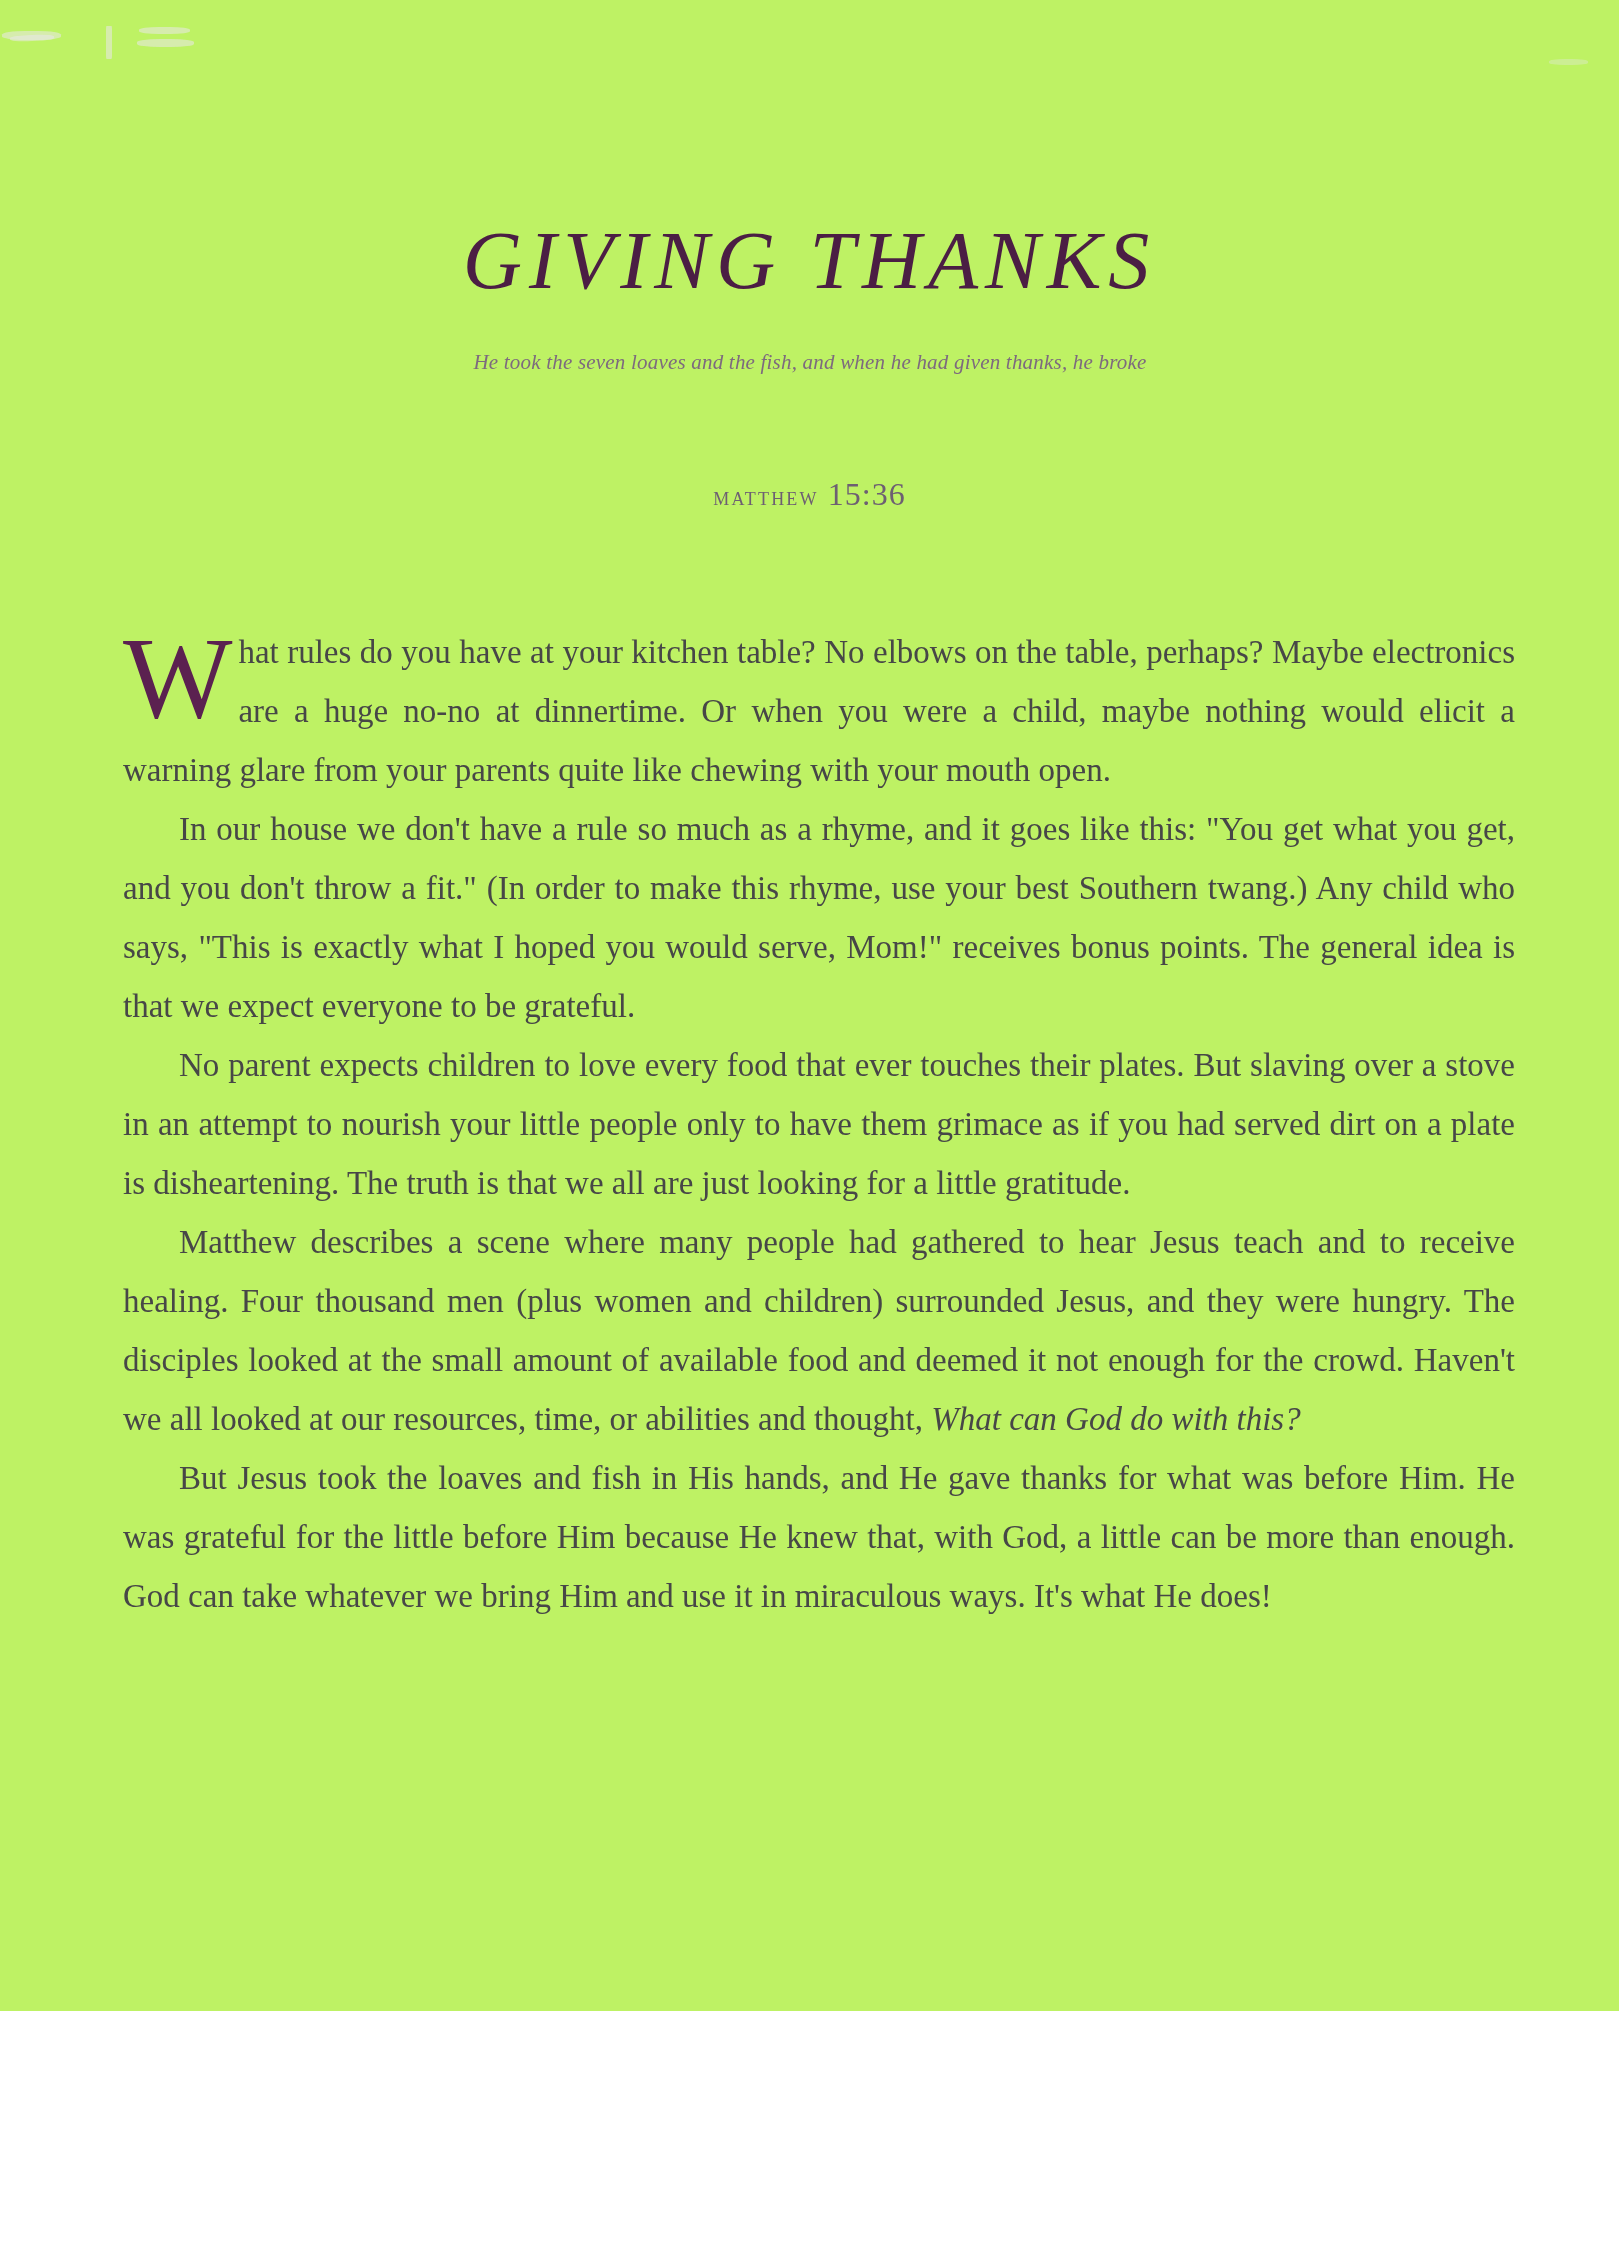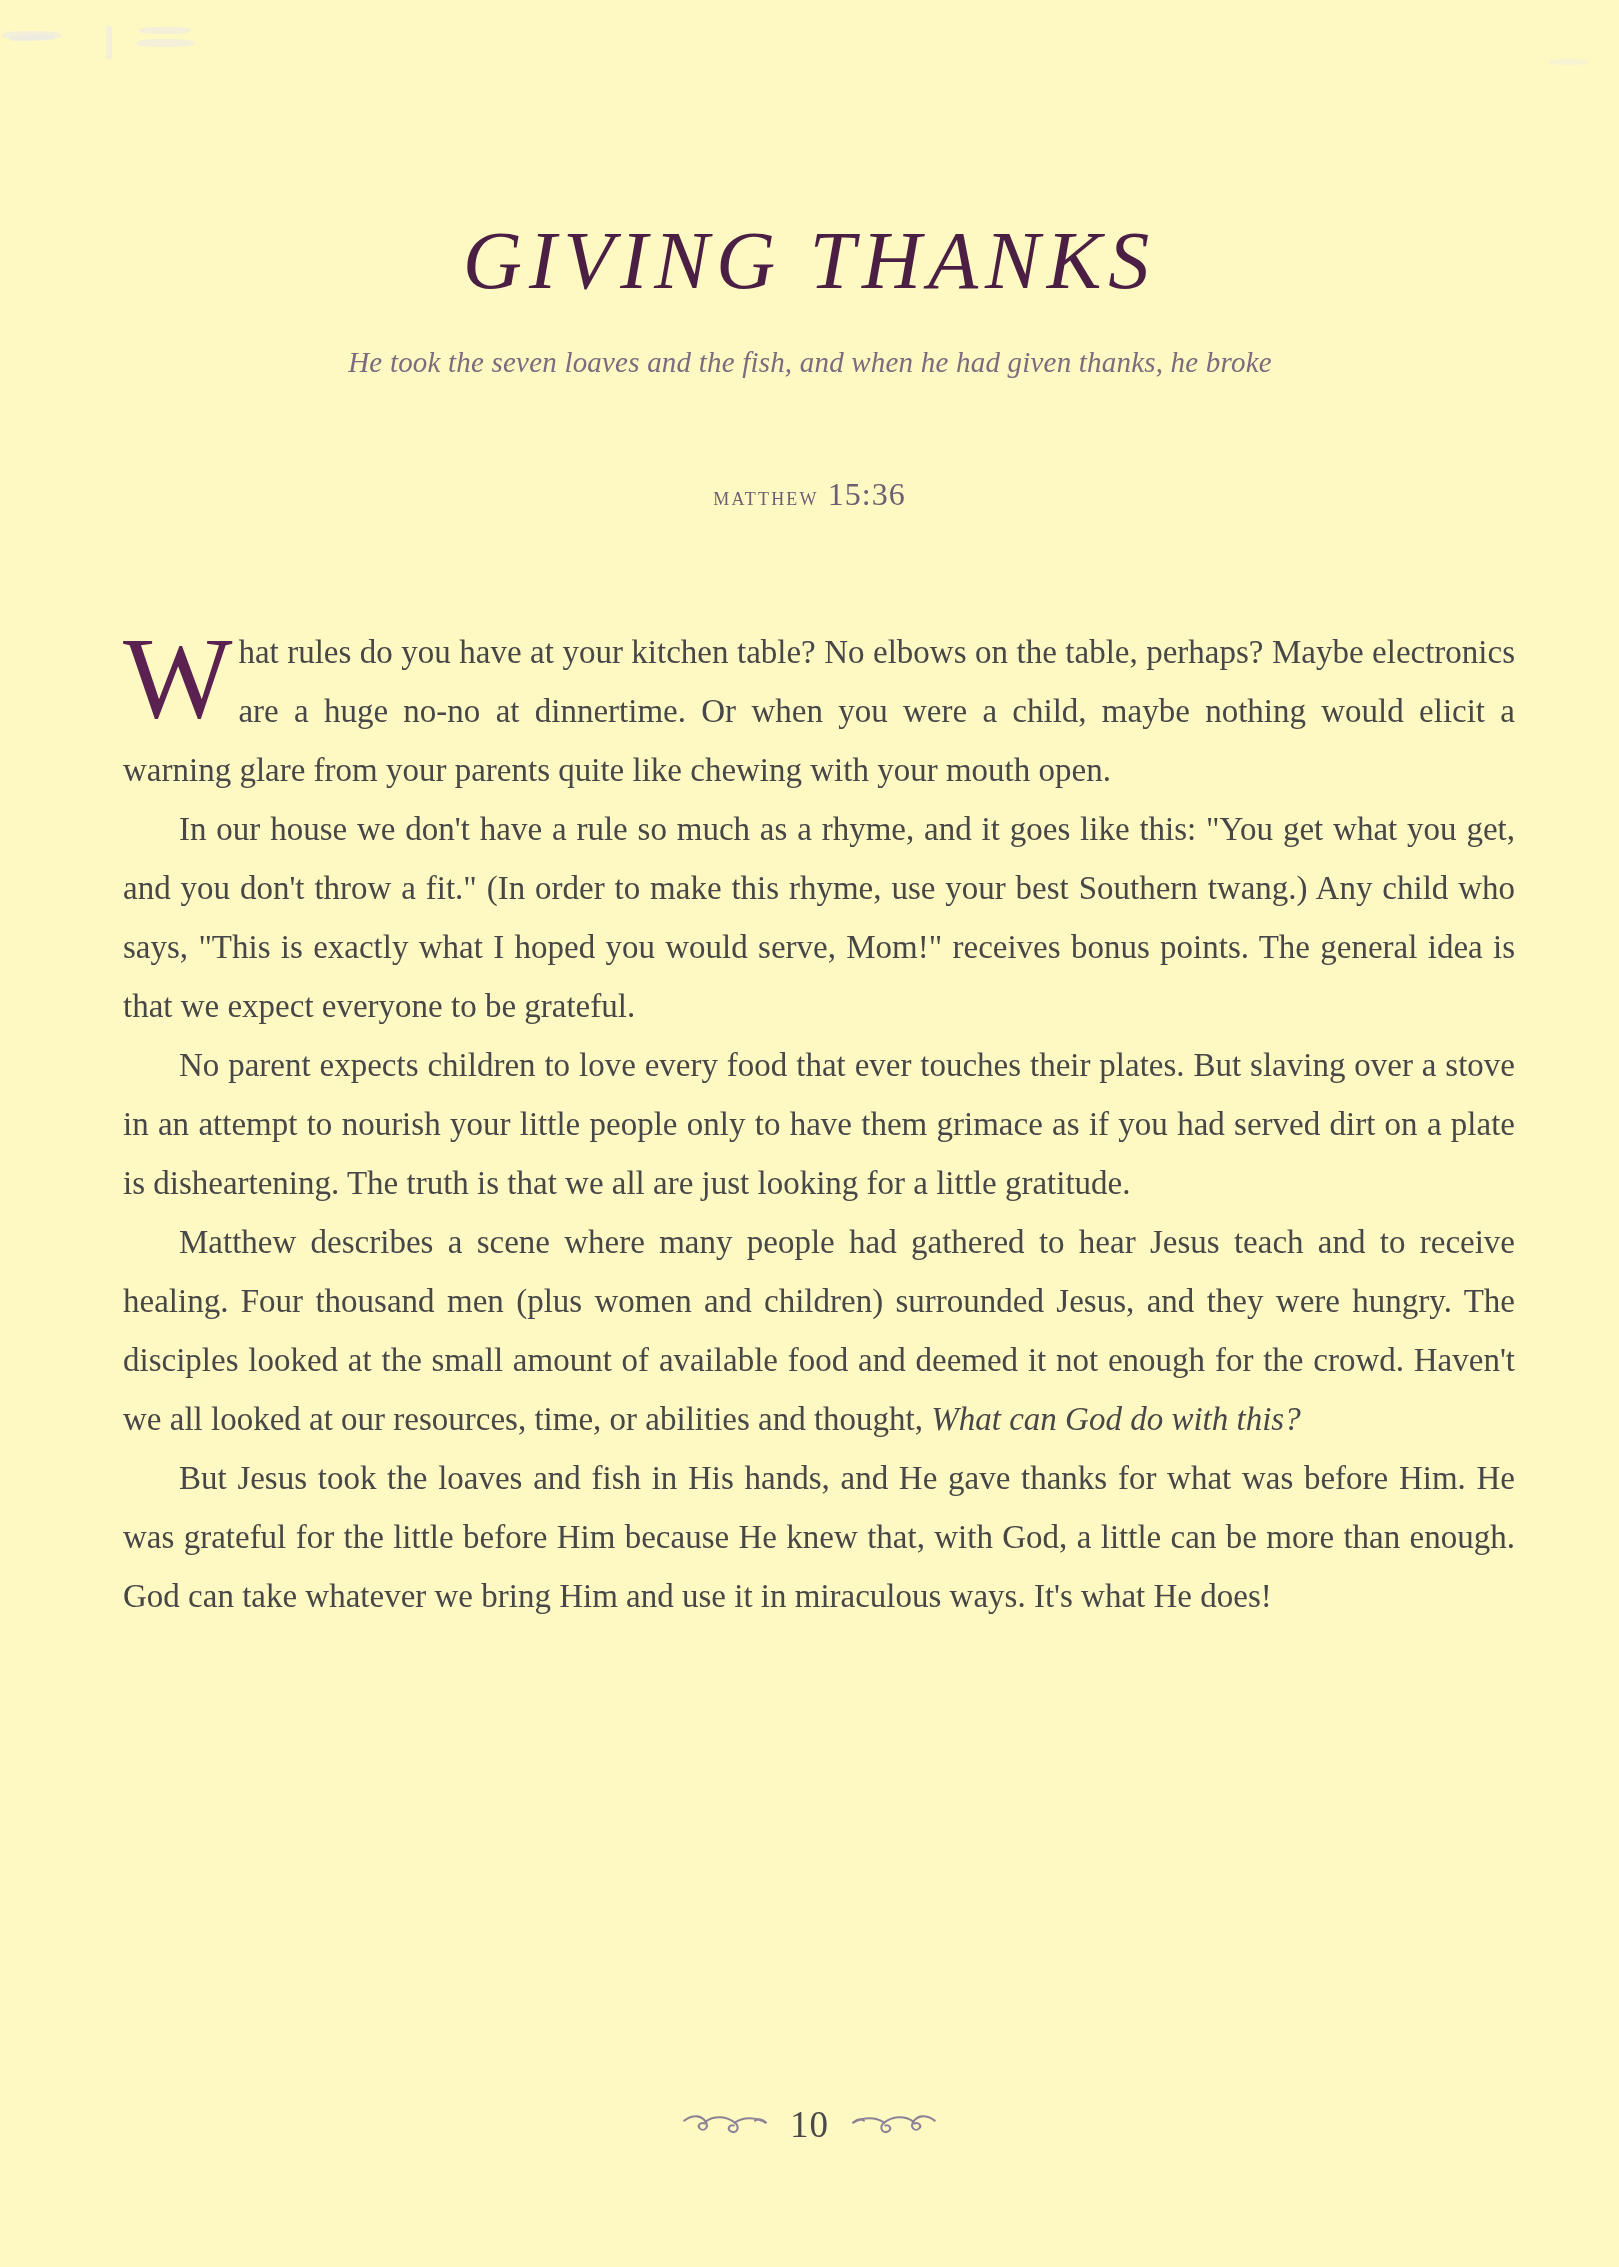--- a/index.html
+++ b/index.html
@@ -4,22 +4,22 @@
 <style>
   html, body {
     margin: 0;
     padding: 0;
     background: #ffffff;
   }
 
   #page {
     position: relative;
     width: 1619px;
-    height: 2267px;
-    background: #fef9c3;
+    height: 2011px;
+    background: #bef264;
     overflow: hidden;
     font-family: "Liberation Serif", "DejaVu Serif", serif;
   }
 
   
   .scan-artifact {
     position: absolute;
     background: #e9e8ea;
     opacity: 0.55;
     border-radius: 40%;
@@ -50,21 +50,21 @@
 
   
   .epigraph {
     position: absolute;
     left: 222px;
     top: 326px;
     width: 1176px;
     text-align: center;
     color: #7d6a7e;
     font-style: italic;
-    font-size: 29px;
+    font-size: 21px;
     line-height: 73px;
     letter-spacing: 0.2px;
   }
   .epigraph .eline { display: block; }
 
   .attribution {
     position: absolute;
     left: 0;
     top: 476px;
     width: 1619px;

